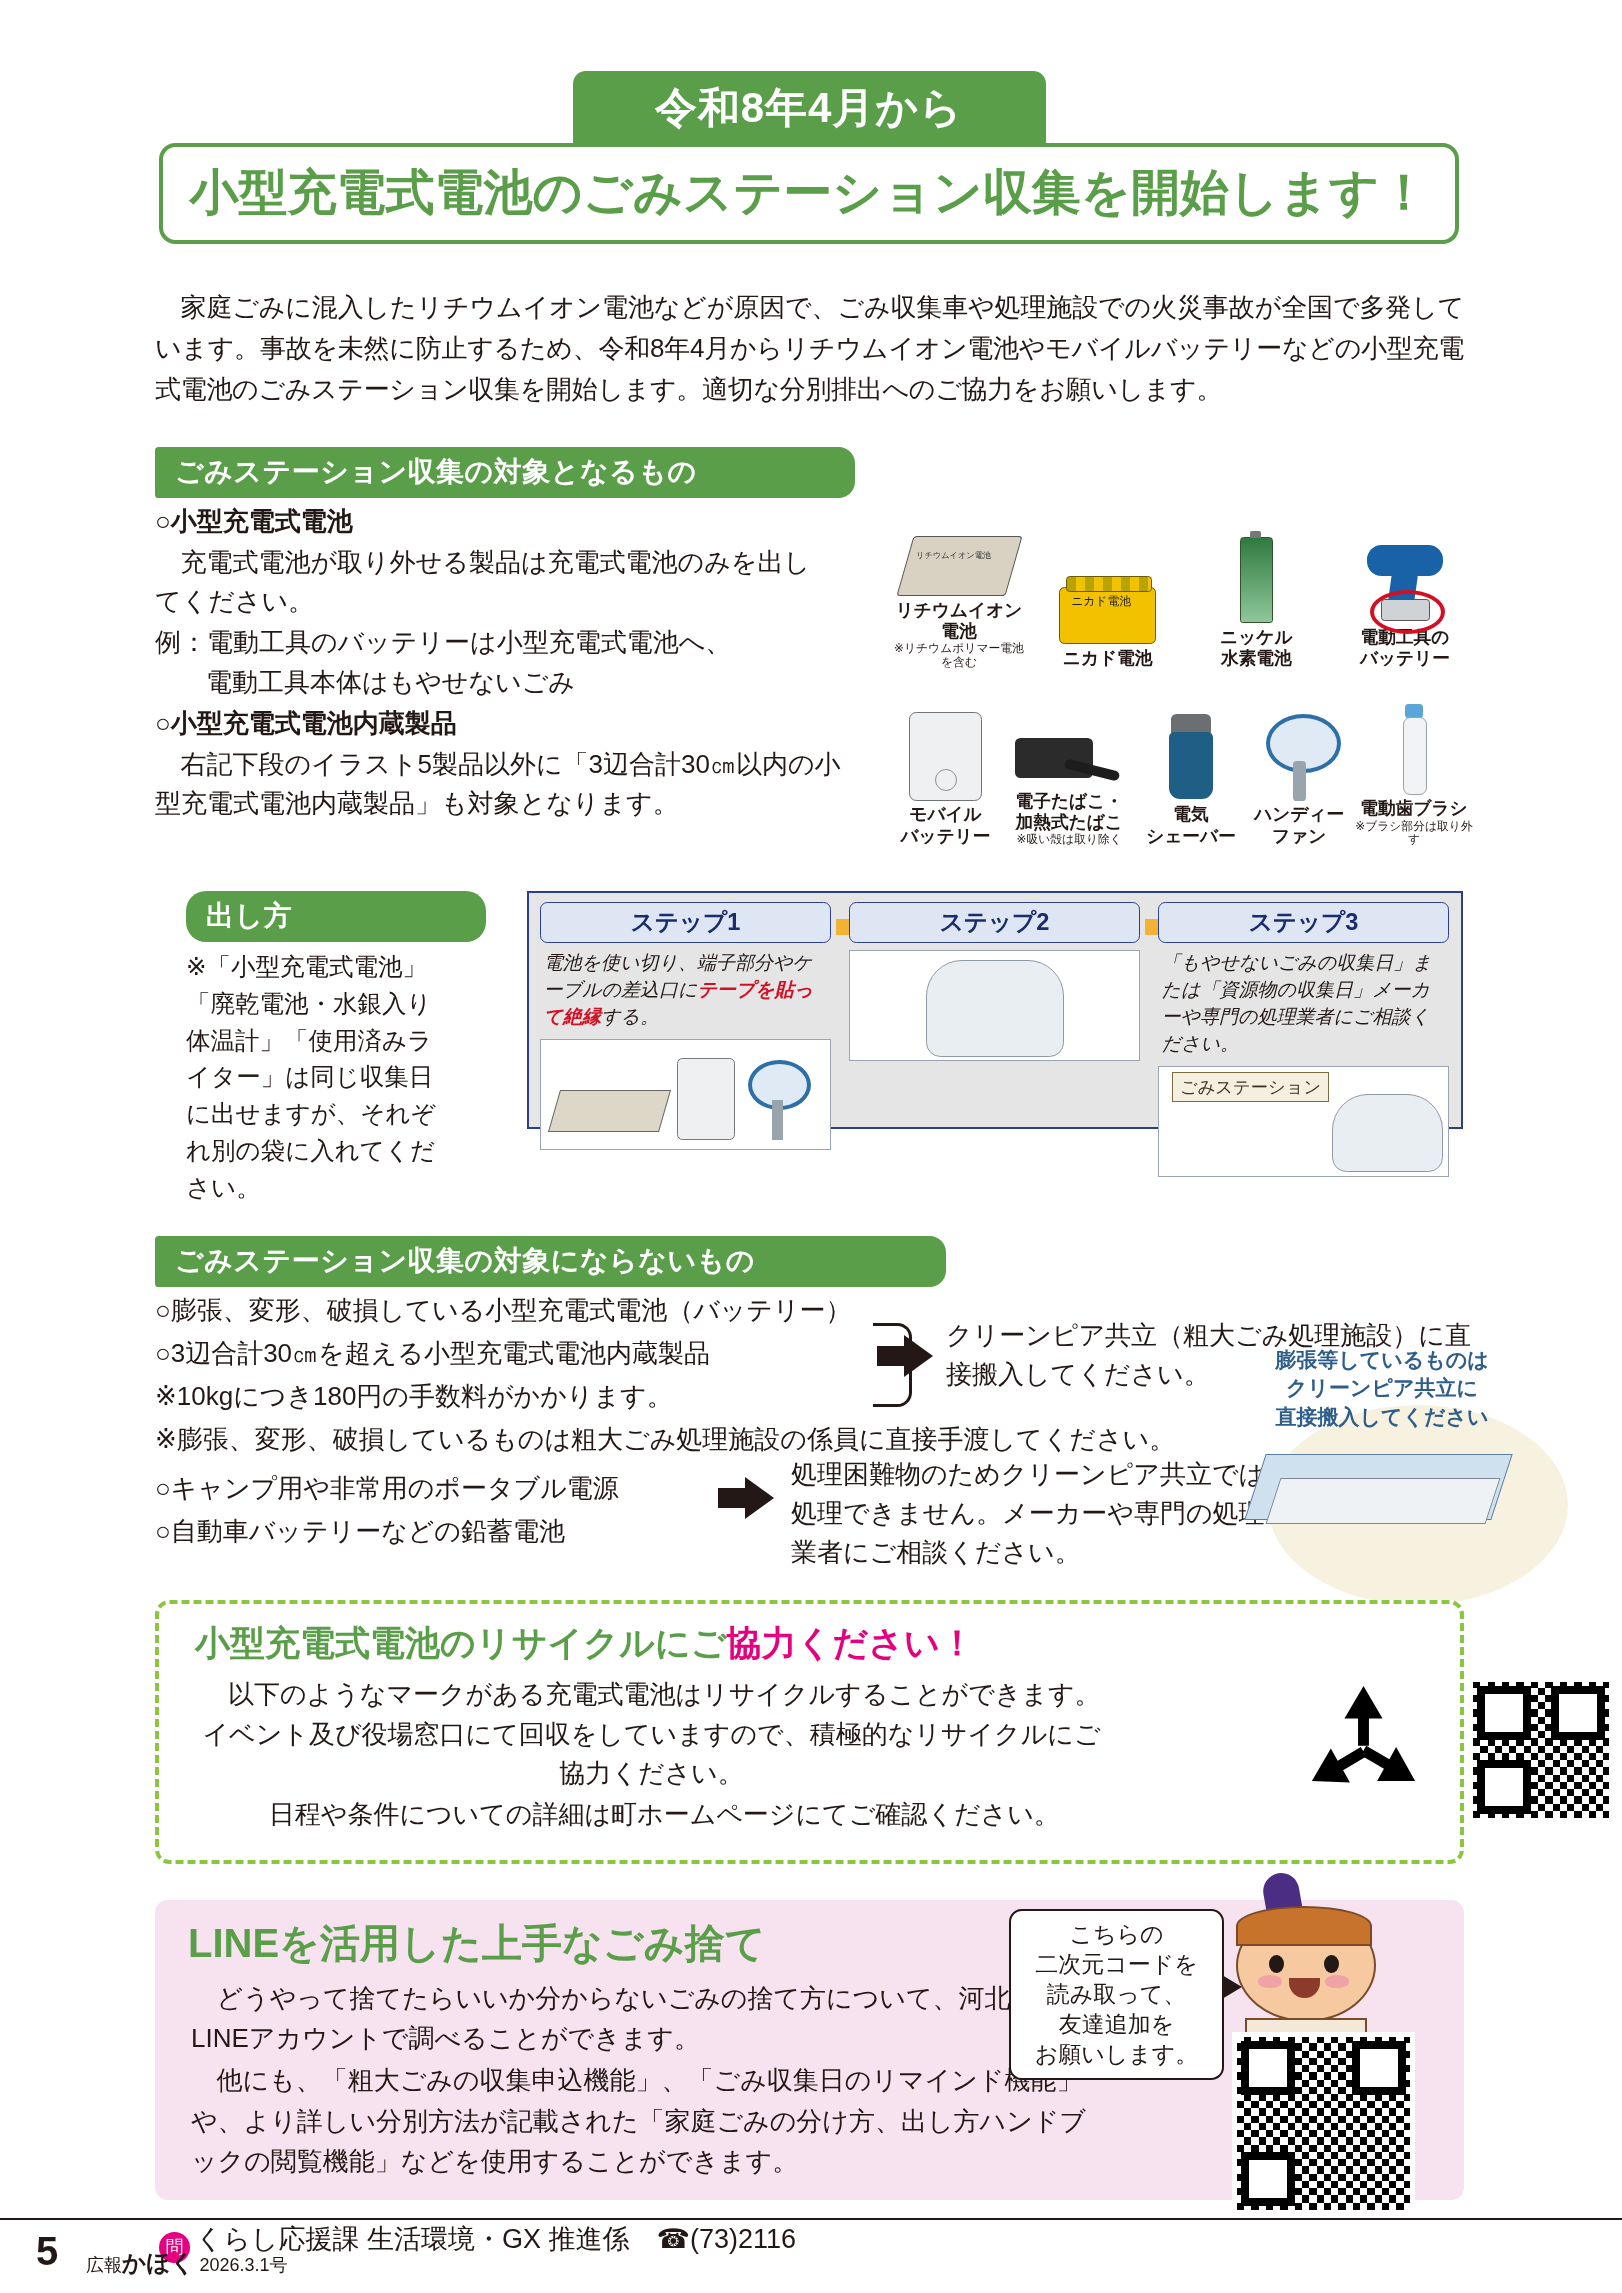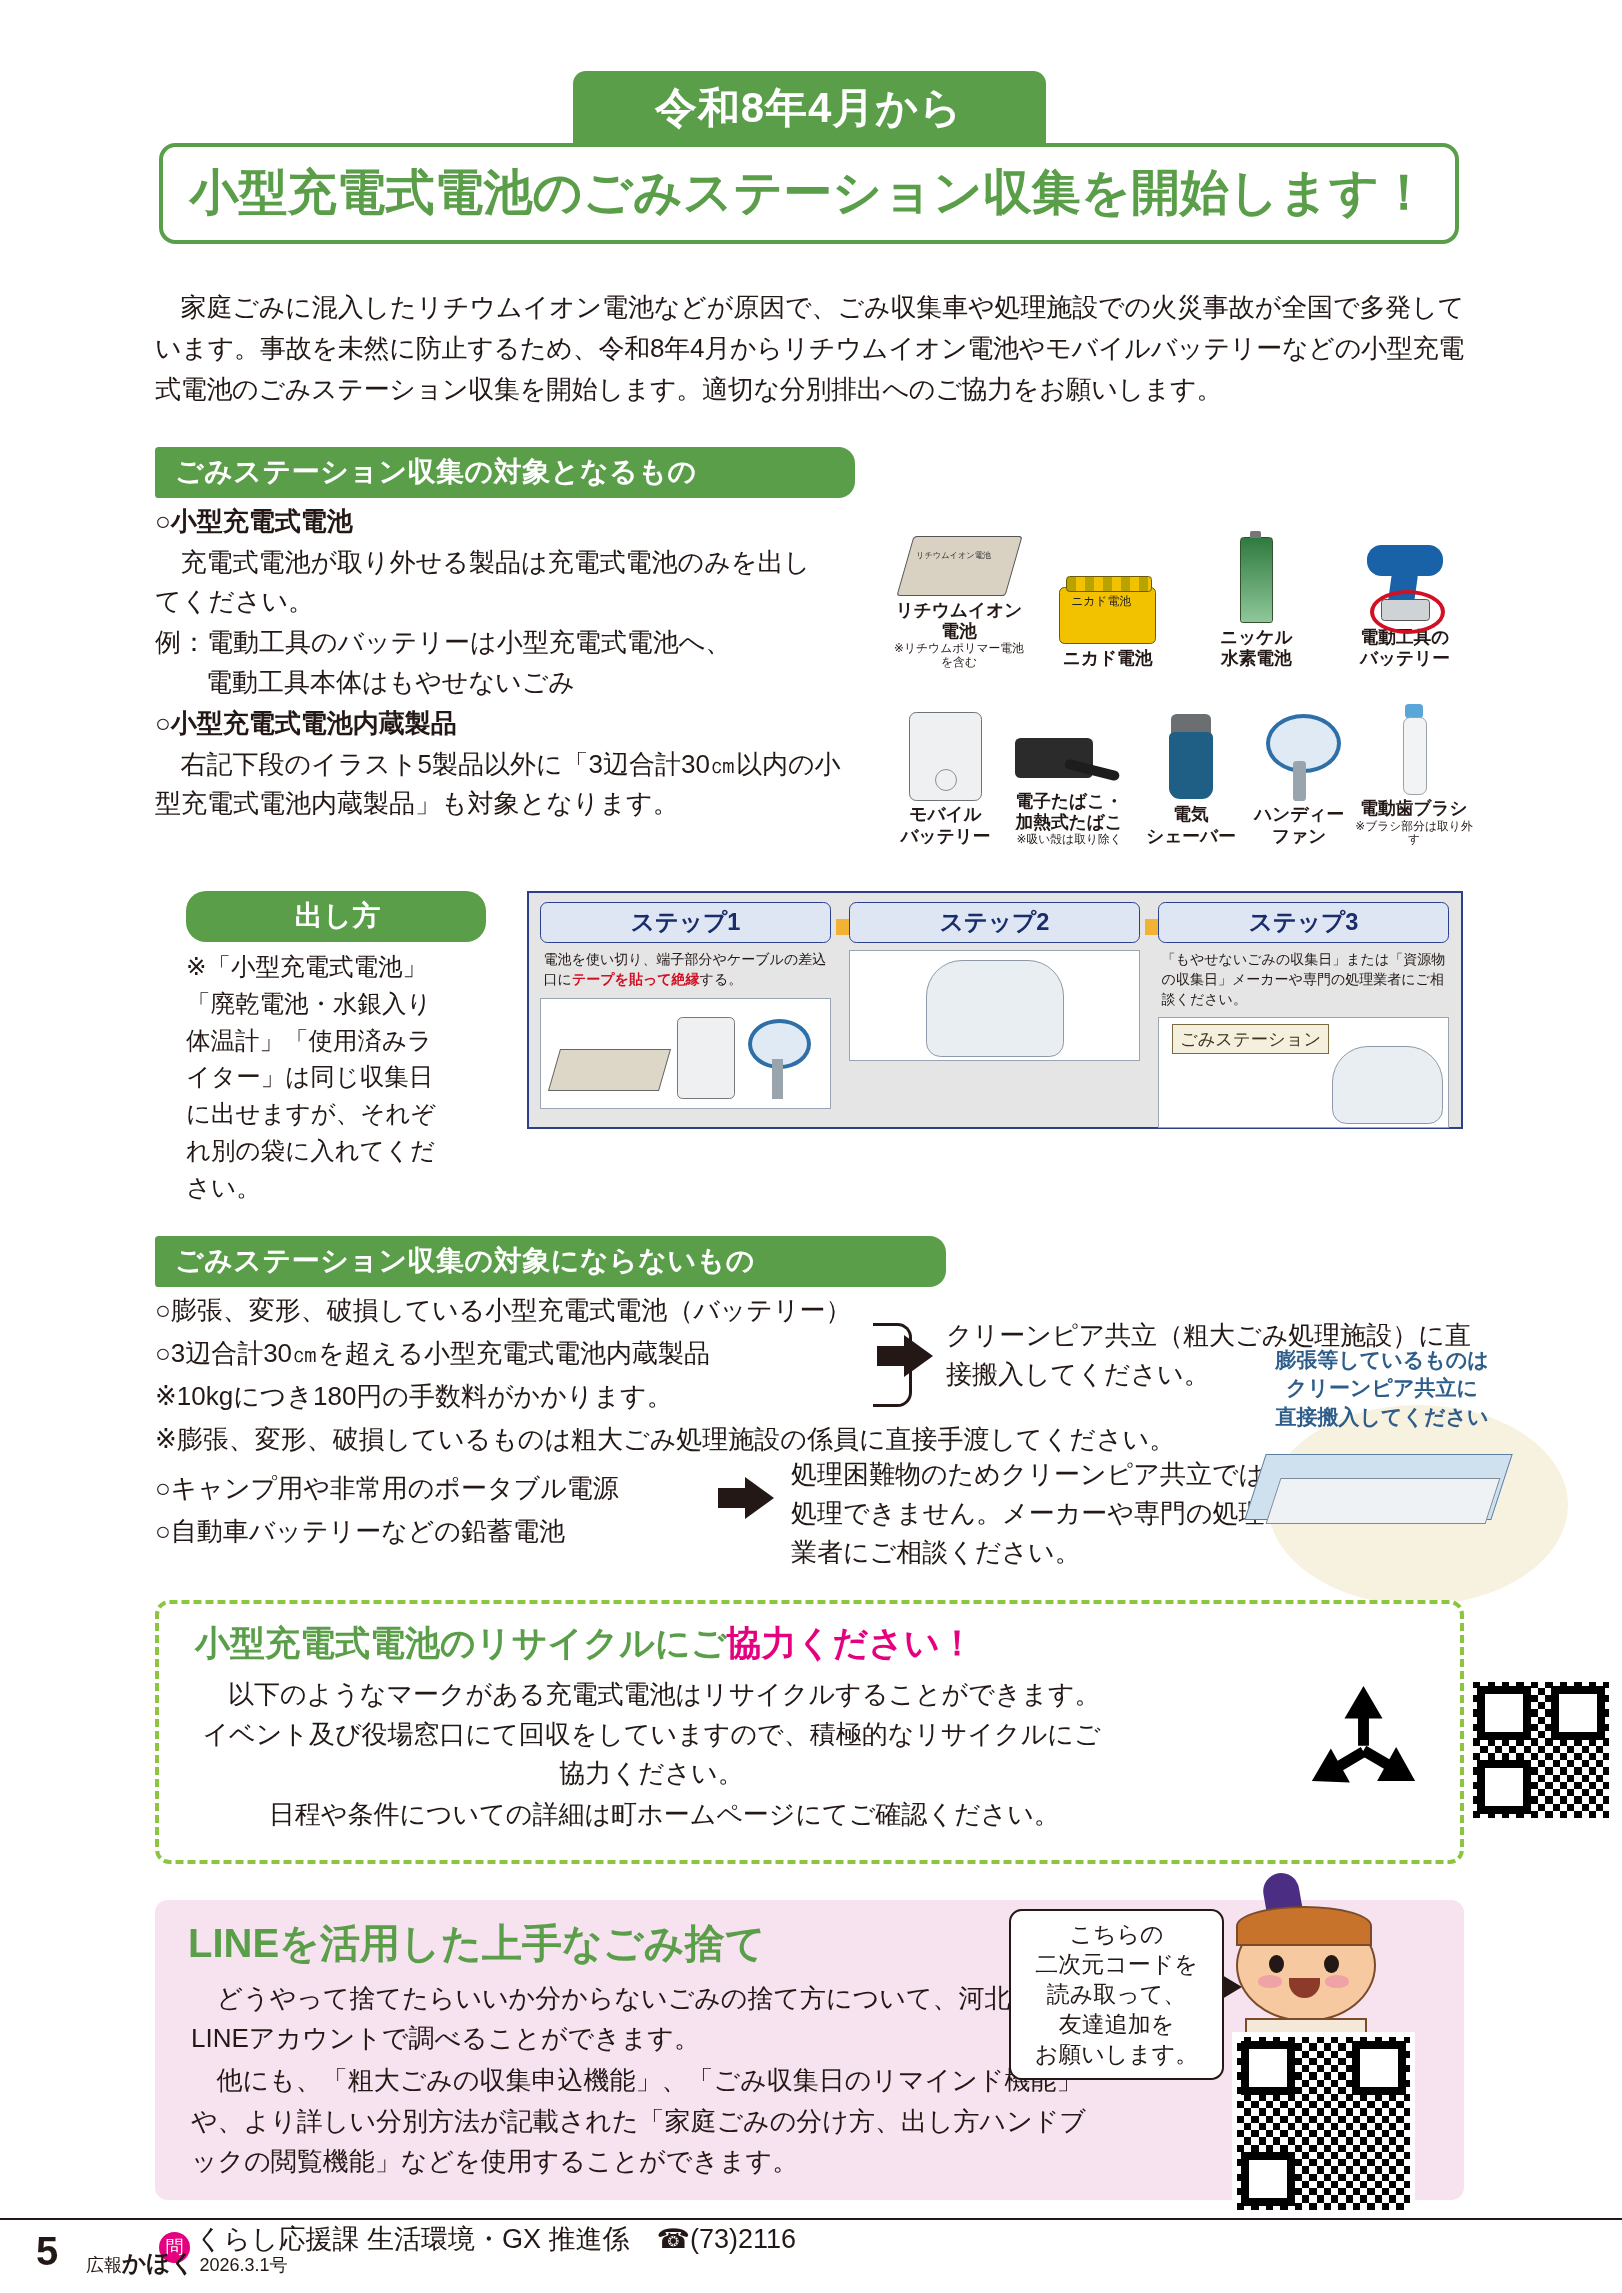--- a/index.html
+++ b/index.html
@@ -97,21 +97,21 @@
   .fan .stem{position:absolute;left:33px;top:47px;width:12.7px;height:40px;background:#9aa4ad;border-radius:3.6px;}
   .brush{width:36px;height:91px;position:relative;}
   .brush .hd3{position:absolute;left:9px;top:0;width:18px;height:14.5px;background:#5aa6d8;border-radius:3.6px;}
   .brush .bd3{position:absolute;left:7.3px;top:12.7px;width:22px;height:76px;background:#f1f3f5;border:1.8px solid #9aa0a6;border-radius:7.3px;}
 
   
   .dashi-text{position:absolute;left:186px;top:949px;width:264px;font-size:24.5px;line-height:1.5;}
   .steps{position:absolute;left:527px;top:891px;width:936px;height:238px;border:2.7px solid #2b3f8c;background:#e5e5e5;box-sizing:border-box;padding-left:13px;}
   .step-col{position:absolute;top:9px;width:291px;height:302px;}
   .step-hd{background:#dfe6f3;border:1.8px solid #2b3f8c;border-radius:7.3px;text-align:center;font-size:23.6px;font-weight:bold;color:#1b2c6b;padding:2.7px 0 4.5px 0;}
-  .step-bd{font-size:14px;line-height:1.42;margin-top:7.3px;padding:0 3.6px;}
+  .step-bd{font-size:19px;line-height:1.42;margin-top:7.3px;padding:0 3.6px;font-style:italic;}
   .red-b{color:#d20f23;font-weight:bold;}
   .arrow-y{position:absolute;top:20px;width:64px;height:27px;}
   .arrow-y .sh{position:absolute;left:0;top:6.4px;width:40px;height:15.5px;background:#f2b233;}
   .arrow-y .hd4{position:absolute;left:36px;top:0;width:0;height:0;border-left:23.6px solid #f2b233;border-top:13.6px solid transparent;border-bottom:13.6px solid transparent;}
   .stepimg{margin-top:7.3px;border:1.8px solid #9aa4b5;background:#fff;height:109px;position:relative;overflow:hidden;}
   .bagshape{position:absolute;left:50%;transform:translateX(-50%);bottom:3.6px;width:136px;height:95px;background:#e9eef3;border:1.8px solid #8d99a8;border-radius:36px 36px 14.5px 14.5px;}
   .gsign{position:absolute;left:12.7px;top:5.5px;background:#f5f0dd;border:1.8px solid #7a6b42;font-size:17.3px;padding:1.8px 7.3px;color:#3b3222;}
 
   
   .sec3{position:absolute;left:155px;top:1291px;width:1309px;font-size:26px;line-height:1.52;}
@@ -281,21 +281,21 @@
               <div class="hd3"></div>
               <div class="bd3"></div>
             </div>
           </div>
         <div class="cap">電動歯ブラシ</div>
         <div class="sub">※ブラシ部分は取り外す</div>
       </div>
     </div>
   </div>
 
-  <div class="greenbar round" style="left:186px;top:891px;width:300px;text-align:center;">出し方</div>
+  <div class="greenbar round" style="left:186px;top:891px;width:300px;text-align:left;">出し方</div>
 
   <div class="dashi-text">※「小型充電式電池」「廃乾電池・水銀入り体温計」「使用済みライター」は同じ収集日に出せますが、それぞれ別の袋に入れてください。</div>
 
   <div class="steps">
     <div class="step-col" style="left:11px;">
       <div class="step-hd">ステップ1</div>
       <div class="step-bd">
         <span>電池を使い切り、端子部分やケーブルの差込口に</span><span class="red-b">テープを貼って絶縁</span><span>する。</span>
       </div>
       <div class="stepimg">

